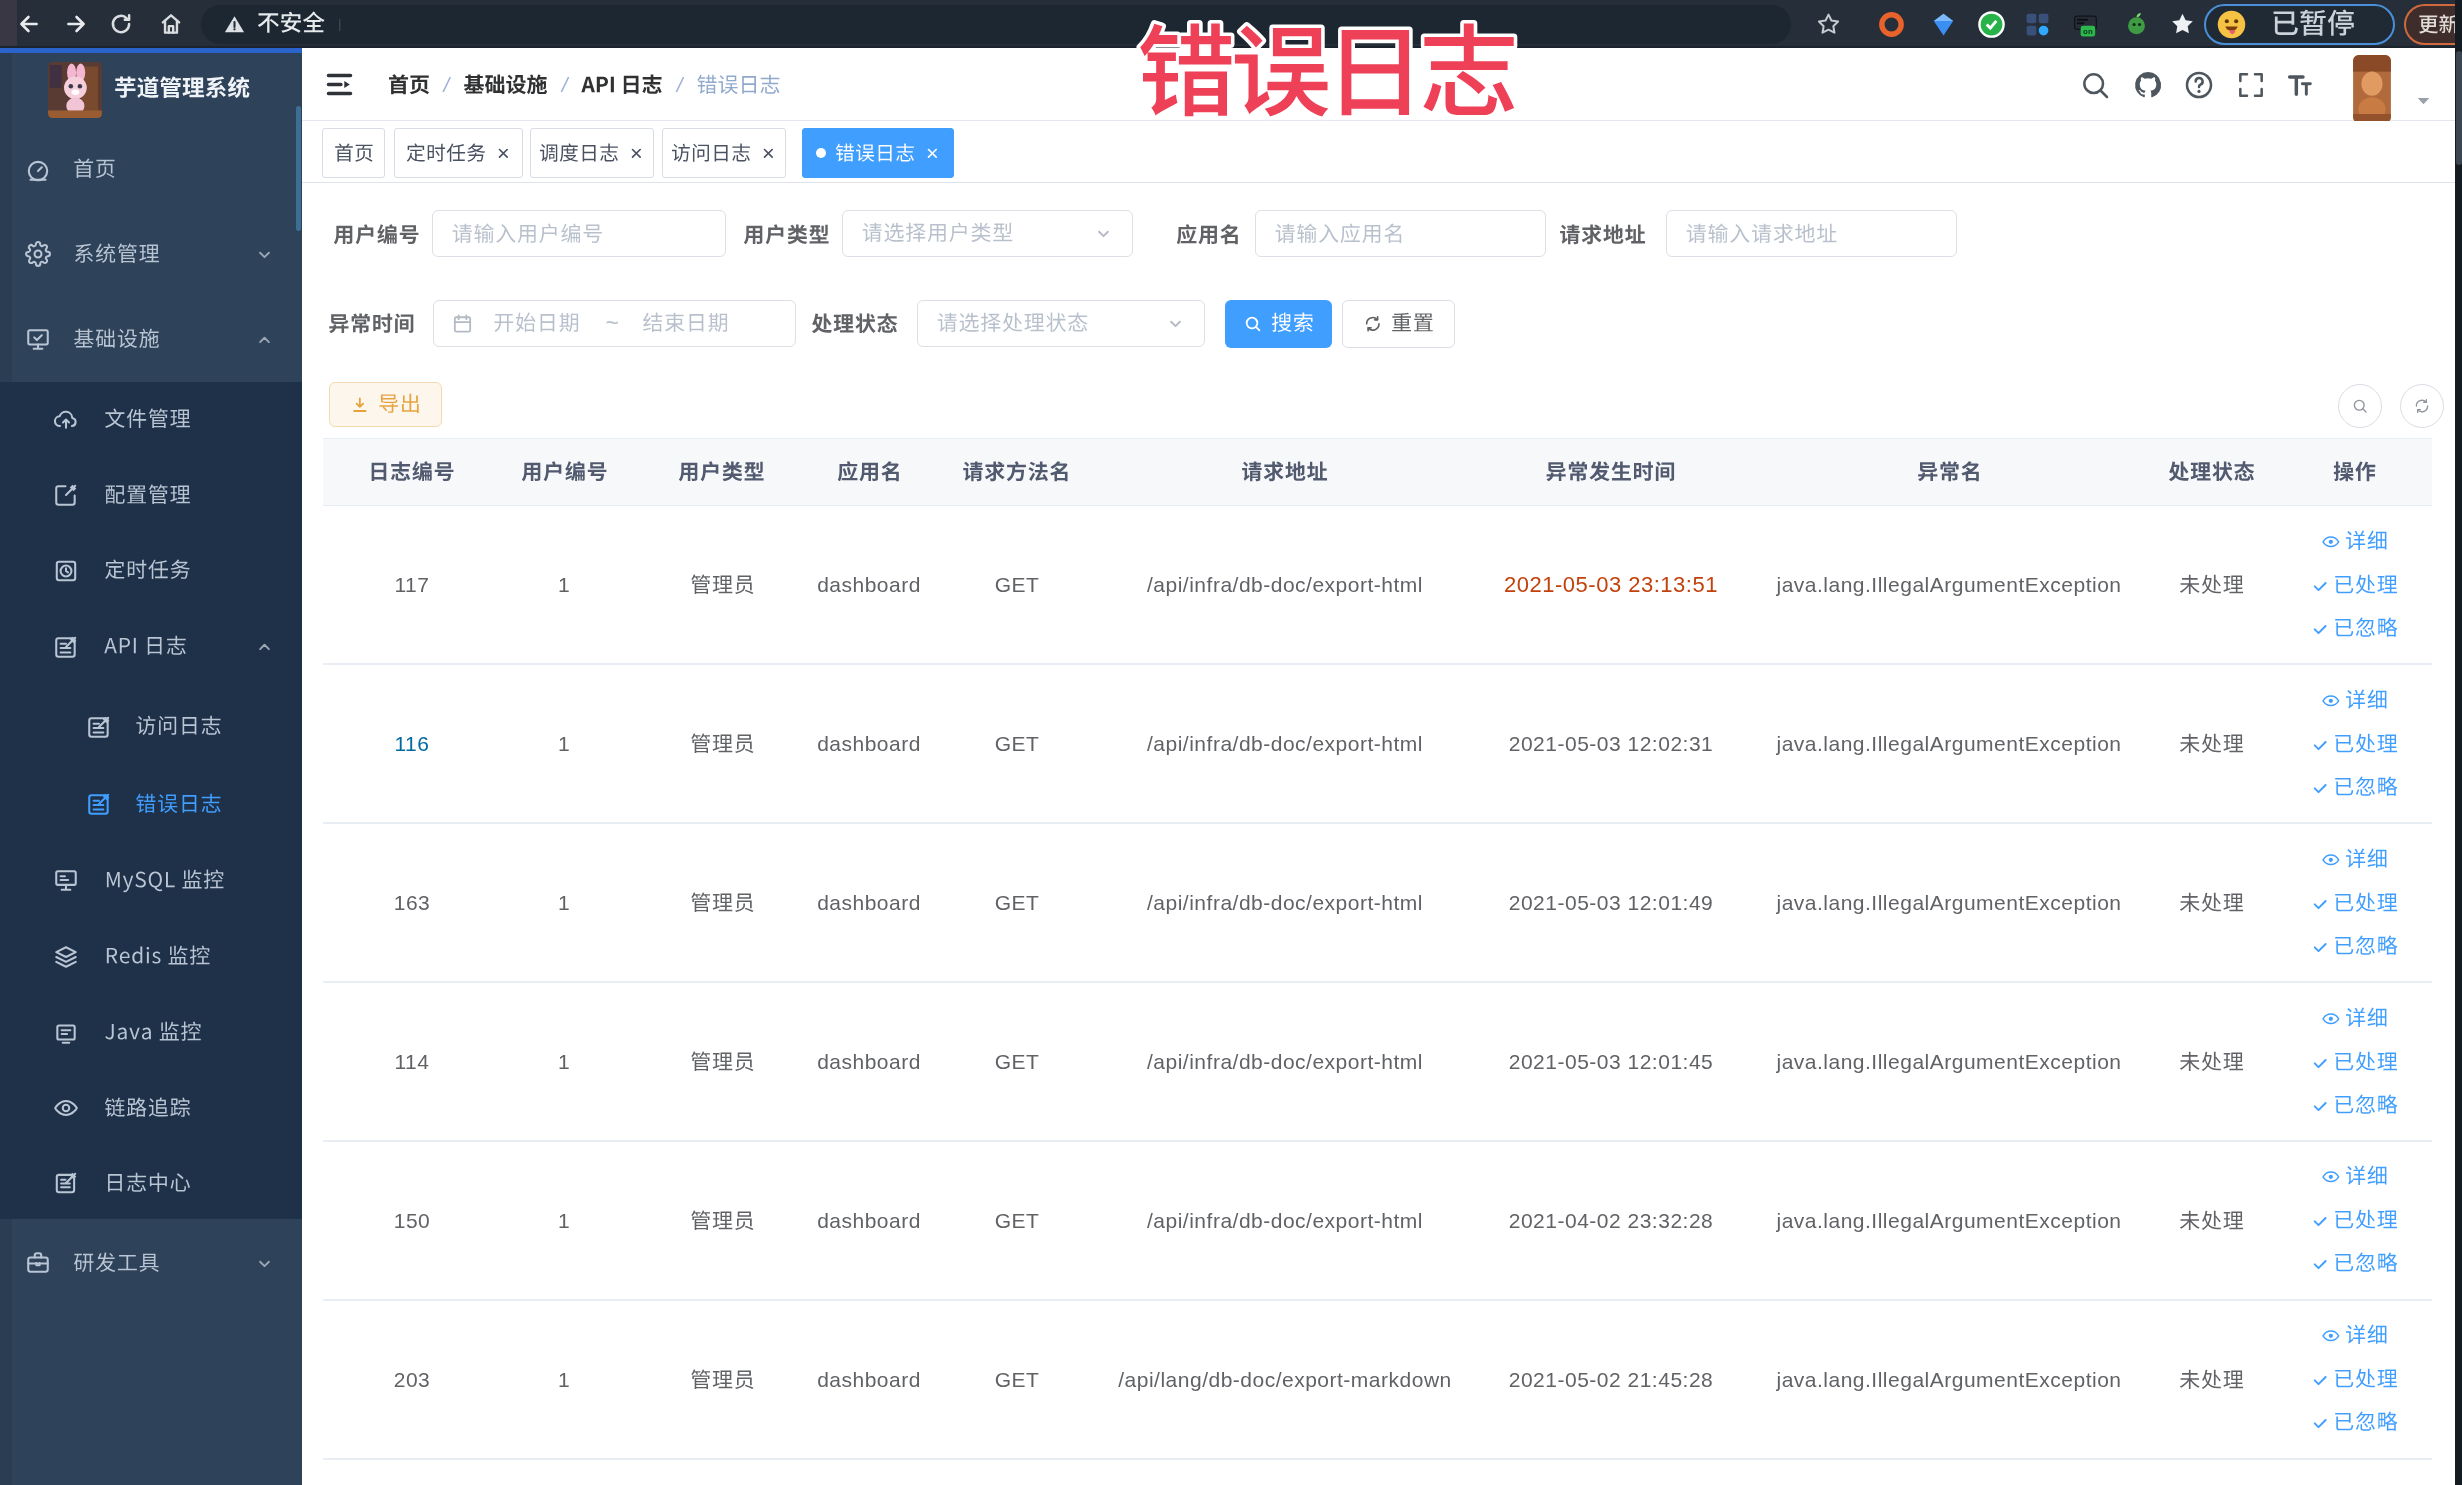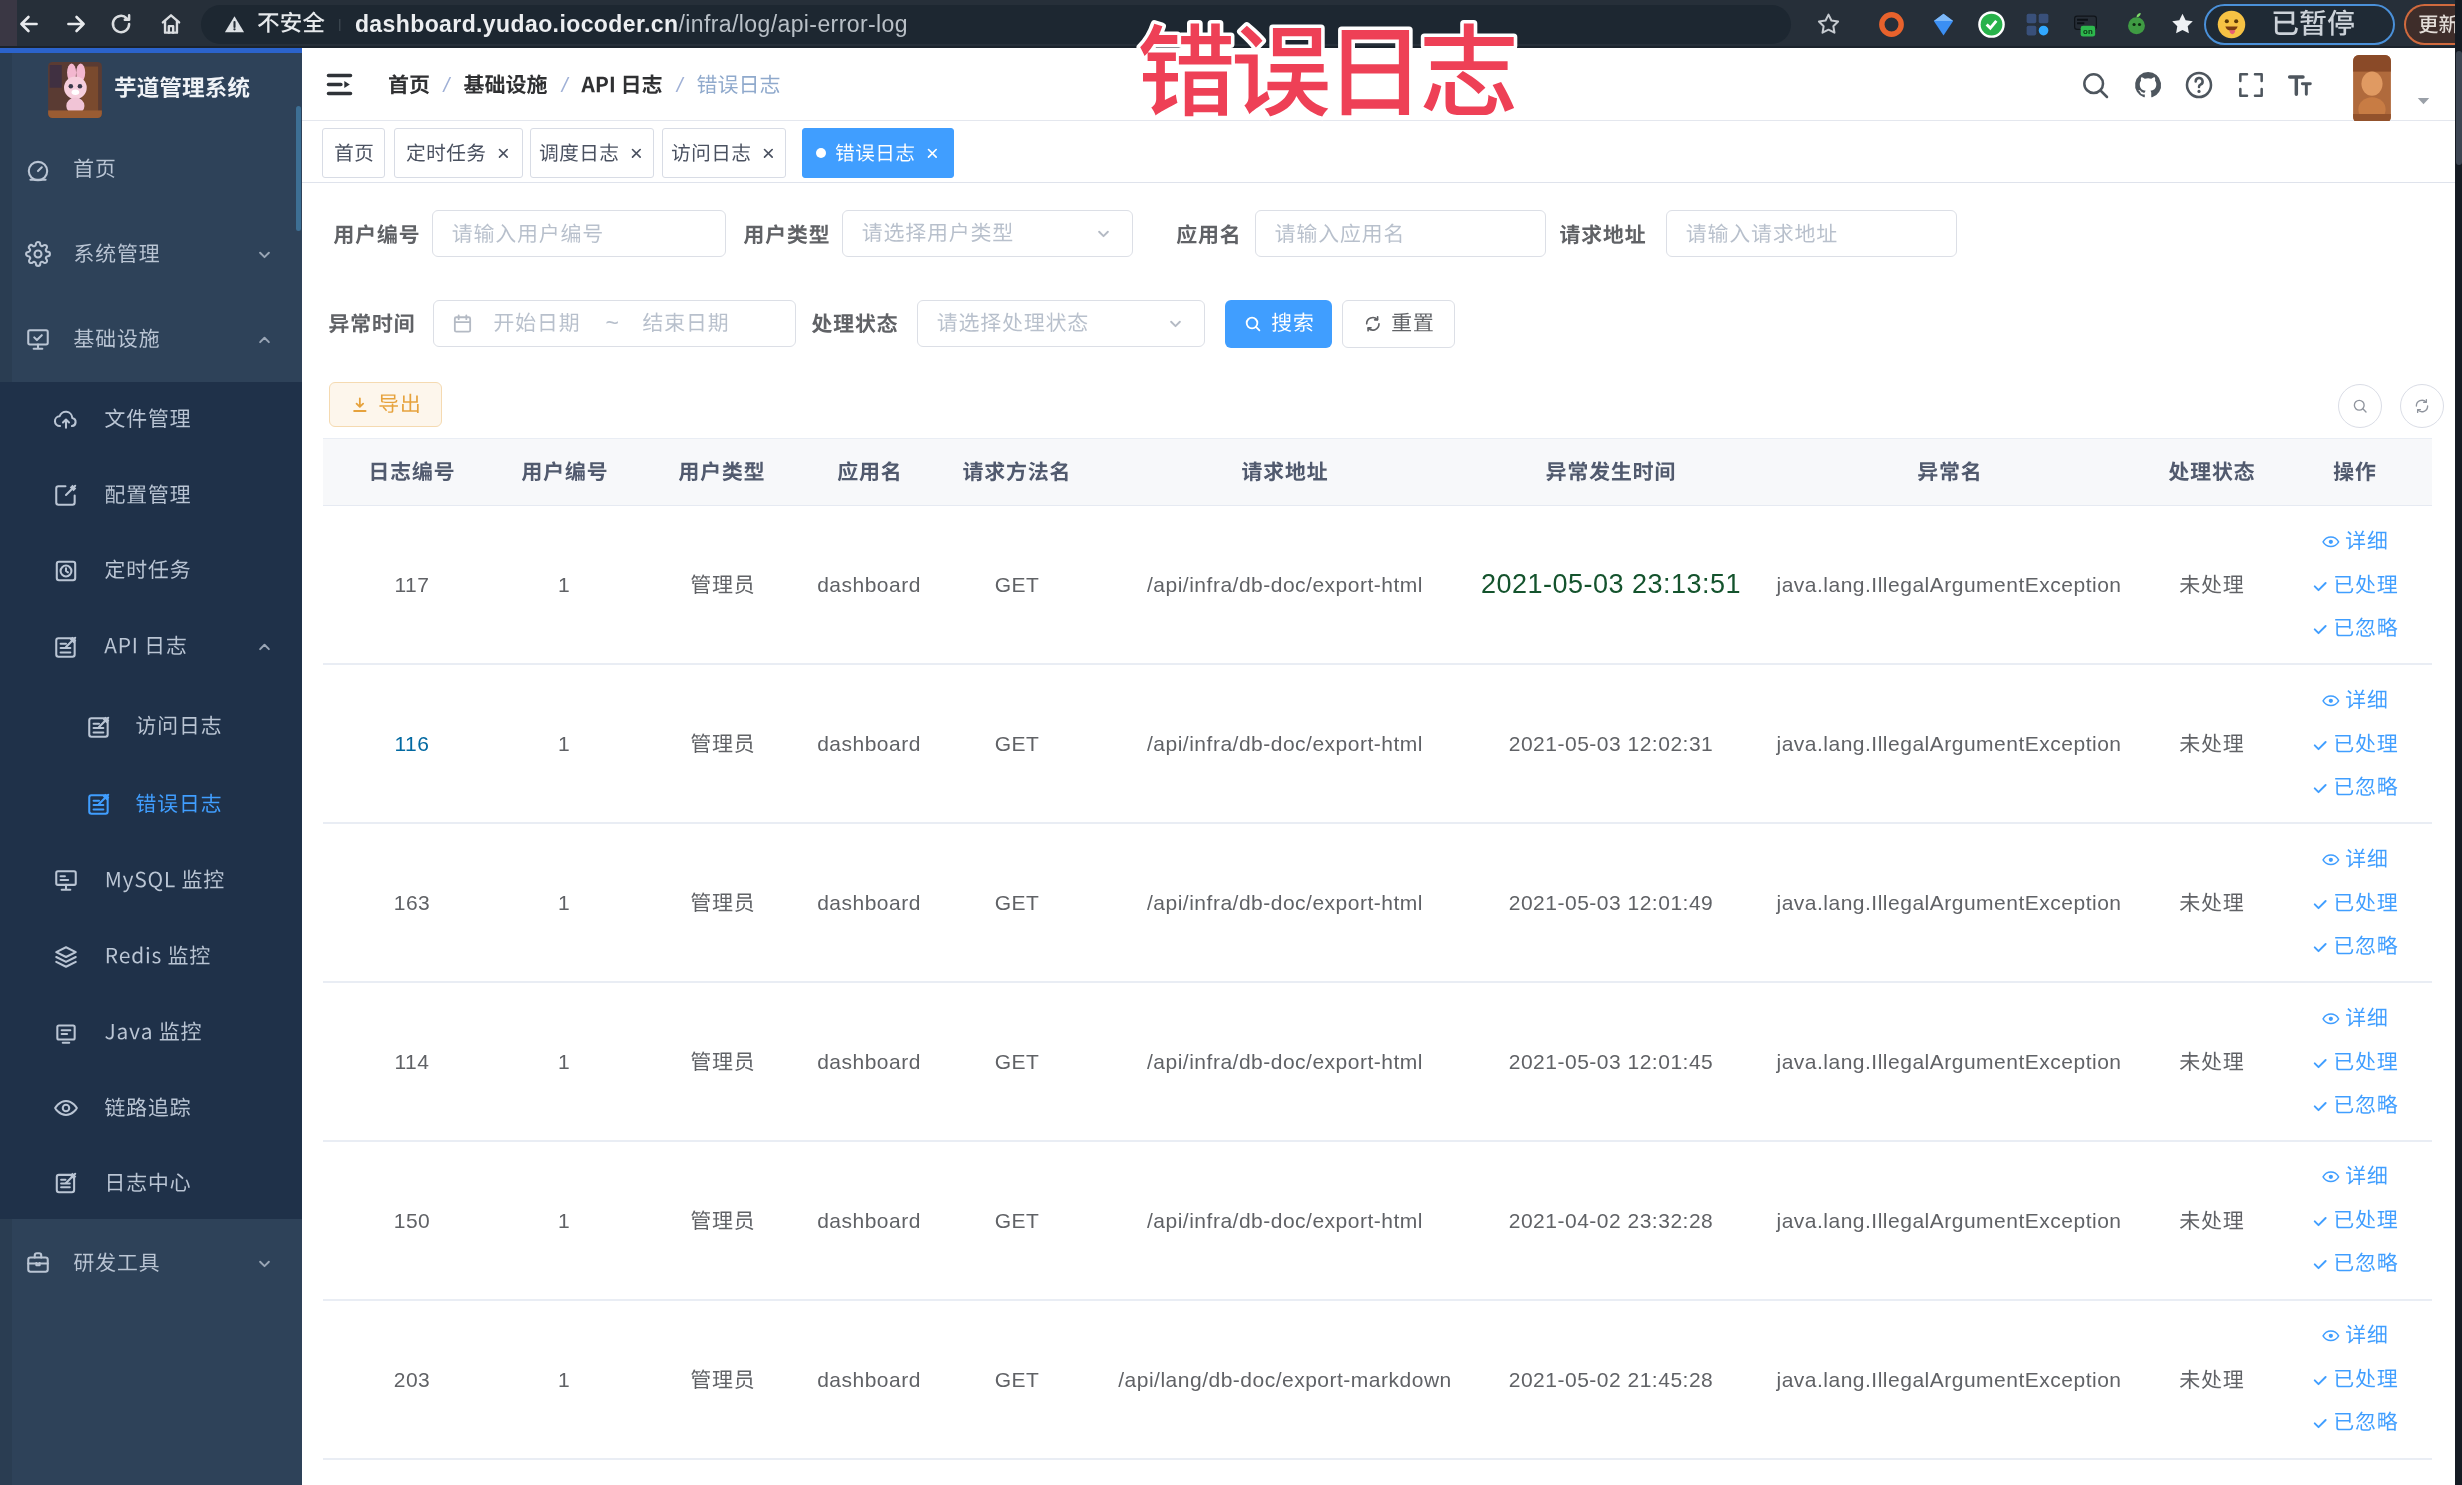--- a/index.html
+++ b/index.html
@@ -39,21 +39,20 @@
         <path d="M12 3.5 22 20H2z" fill="currentColor" stroke="none"></path>
         <path d="M12 9.5v5" stroke="#262f38" stroke-width="2.2"></path>
         <circle cx="12" cy="17" r="1.2" fill="#262f38" stroke="none"></circle>
       </svg>
       <span style="margin-left:10.6px"><svg width="68" height="23" fill="currentColor" style="overflow:visible; color:#e6e9ec;" aria-hidden="true" viewBox="0 0 90 30">
           <use href="#g0" transform="translate(0 26.1) scale(0.03 -0.03)"></use>
           <use href="#g1" transform="translate(30 26.1) scale(0.03 -0.03)"></use>
           <use href="#g2" transform="translate(60 26.1) scale(0.03 -0.03)"></use>
         </svg></span>
       <span style="color:#47525c;margin:0 13.6px;font-weight:400">|</span>
-      <span style="font-size:23px;color:#eceef1;font-weight:700;letter-spacing:0.4px">dashboard.yudao.iocoder.cn<span style="color:#b9c0c7;font-weight:400">/infra/log/api-error-log</span></span>
     </div>
     <div style="position:absolute;left:1812px;top:7.6px;width:33px;height:33px;display:flex;align-items:center;justify-content:center;">
       <svg width="27" height="27" viewBox="0 0 24 24" fill="none" stroke="#c5cad0" stroke-width="1.8" stroke-linejoin="round">
         <path d="M12 3.2l2.6 5.3 5.9.9-4.2 4.1 1 5.8L12 16.6l-5.3 2.7 1-5.8L3.5 9.4l5.9-.9z"></path>
       </svg>
     </div>
     <div style="position:absolute;left:1877px;top:9.8px;width:29px;height:29px;"><svg width="29" height="29" viewBox="0 0 24 24">
         <circle cx="12" cy="12" r="8" fill="none" stroke="#e8622c" stroke-width="4.5"></circle>
       </svg></div>
     <div style="position:absolute;left:1929px;top:9.8px;width:29px;height:29px;"><svg width="29" height="29" viewBox="0 0 24 24">
@@ -735,21 +734,21 @@
     <div style="position:absolute;left:672px;top:568px;width:394px;height:33px;display:flex;align-items:center;justify-content:center;">
       <span style="font-size:21px;color:#606266;letter-spacing:0.5px">dashboard</span>
     </div>
     <div style="position:absolute;left:820px;top:568px;width:394px;height:33px;display:flex;align-items:center;justify-content:center;">
       <span style="font-size:21px;color:#606266;letter-spacing:0.5px">GET</span>
     </div>
     <div style="position:absolute;left:1088px;top:568px;width:394px;height:33px;display:flex;align-items:center;justify-content:center;">
       <span style="font-size:21px;color:#606266;letter-spacing:0.5px">/api/infra/db-doc/export-html</span>
     </div>
     <div style="position:absolute;left:1414px;top:568px;width:394px;height:33px;display:flex;align-items:center;justify-content:center;">
-      <span style="font-size:27px;color:#14532d;letter-spacing:0.5px">2021-05-03 23:13:51</span>
+      <span style="font-size:22px;color:#c2410c;letter-spacing:0.5px">2021-05-03 23:13:51</span>
     </div>
     <div style="position:absolute;left:1752px;top:568px;width:394px;height:33px;display:flex;align-items:center;justify-content:center;">
       <span style="font-size:21px;color:#606266;letter-spacing:0.5px">java.lang.IllegalArgumentException</span>
     </div>
     <div style="position:absolute;left:2014px;top:568px;width:394px;height:33px;display:flex;align-items:center;justify-content:center;">
       <svg width="65" height="21" fill="currentColor" style="overflow:visible; color:#606266;" aria-hidden="true" viewBox="0 0 86 28">
         <use href="#g136" transform="translate(0 24.36) scale(0.028 -0.028)"></use>
         <use href="#g121" transform="translate(29 24.36) scale(0.028 -0.028)"></use>
         <use href="#g19" transform="translate(58 24.36) scale(0.028 -0.028)"></use>
       </svg>

